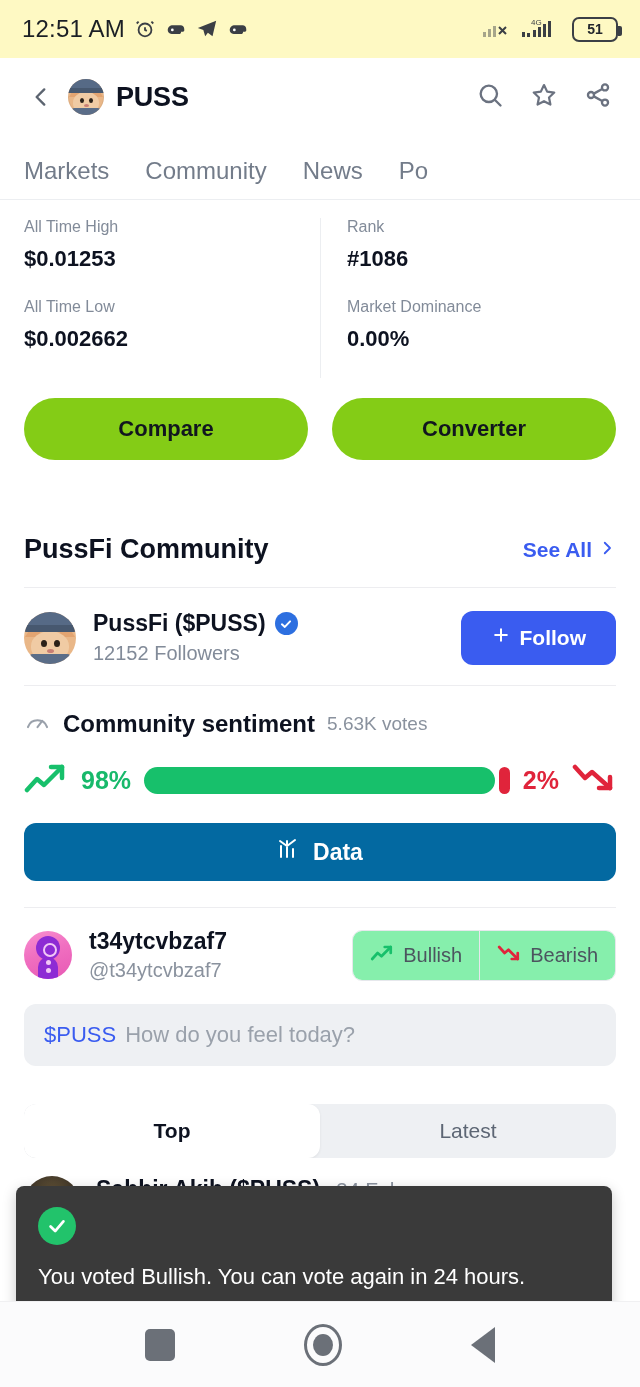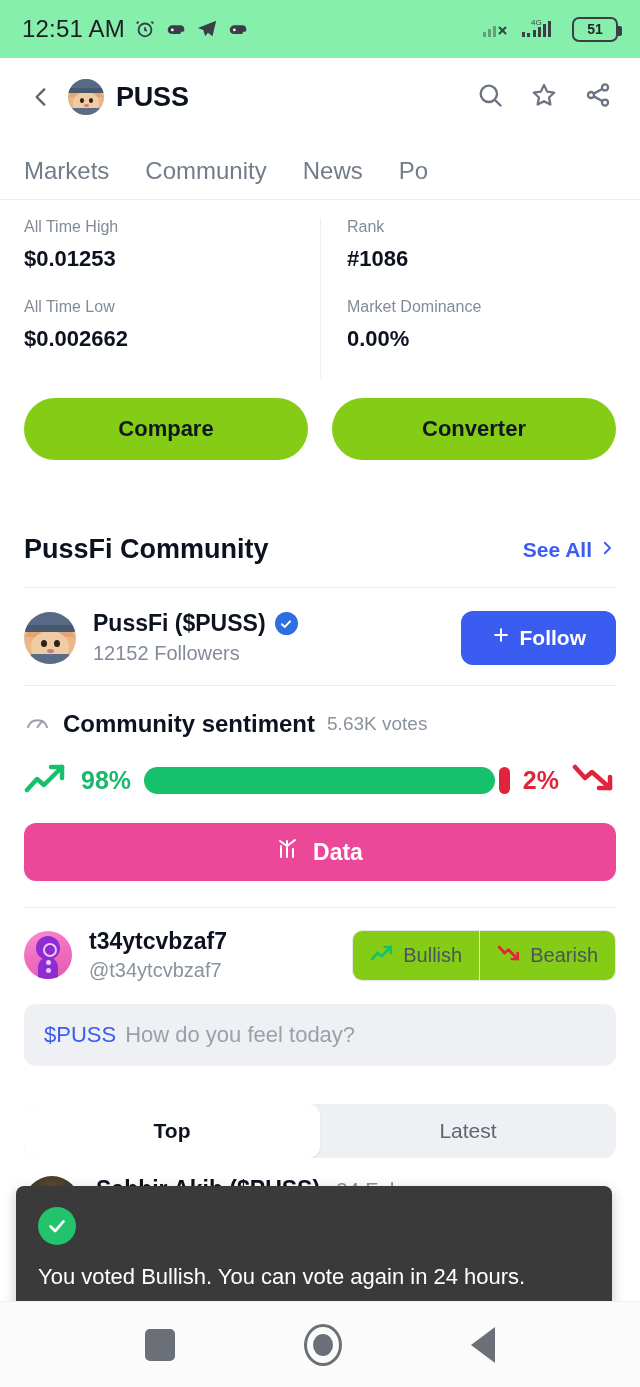--- a/index.html
+++ b/index.html
@@ -10,21 +10,21 @@
     color:#11161f;
     position:relative;
     overflow:hidden;
   }
 
   
   .statusbar {
     height:58px;
     display:flex; align-items:center;
     padding:0 22px;
-    background:#86efac;
+    background:#fef9c3;
   }
   .sb-left { display:flex; align-items:center; gap:9px; }
   .sb-time { font-size:24px; font-weight:400; color:#1b1f25; letter-spacing:0.2px; }
   .sb-icon { display:flex; align-items:center; color:#3b3f45; }
   .sb-right { margin-left:auto; display:flex; align-items:center; gap:9px; }
   .batt {
     width:46px; height:25px; border:2.2px solid #3b3f45; border-radius:7px;
     display:flex; align-items:center; justify-content:center;
     font-size:14px; font-weight:600; color:#23272d;
     position:relative;
@@ -171,21 +171,21 @@
   .sent-title { font-size:24px; font-weight:700; color:#0d1220; }
   .sent-votes { font-size:19px; color:#8a929e; }
   .sent-bar-row { display:flex; align-items:center; gap:13px; padding:22px 0 0 0; }
   .bull-pct { font-size:25px; font-weight:700; color:#18b96b; }
   .bear-pct { font-size:25px; font-weight:700; color:#e0243b; }
   .bar-track { flex:1; display:flex; align-items:center; gap:4px; height:27px; }
   .bar-bull { background:#17c06b; height:27px; border-radius:14px; }
   .bar-bear { background:#e0243b; height:27px; border-radius:14px; }
 
   .data-btn {
-    margin:24px 24px 0 24px; height:58px; border-radius:12px; background:#ec4899;
+    margin:24px 24px 0 24px; height:58px; border-radius:12px; background:#0369a1;
     display:flex; align-items:center; justify-content:center; gap:12px;
     color:#fff; font-size:23px; font-weight:700;
   }
 
   
   .vote-row { display:flex; align-items:center; gap:17px; padding:20px 24px 0 24px; }
   .u-avatar {
     width:48px;height:48px;border-radius:50%;flex-shrink:0;position:relative;overflow:hidden;
     background:linear-gradient(160deg,#f98fd0 0%,#f06fc0 45%,#e758b4 100%);
   }
@@ -205,21 +205,21 @@
     content:"";position:absolute;left:8px;width:5px;height:5px;border-radius:50%;background:#f2c7f6;
   }
   .u-avatar .body::before{top:3px;} .u-avatar .body::after{top:11px;}
   .u-name { font-size:23px; font-weight:700; color:#0d1220; }
   .u-handle { font-size:20px; color:#8a929e; margin-top:4px; }
   .vote-btns {
     margin-left:auto; display:flex; border:1px solid #e6e8ec; border-radius:10px; overflow:hidden;
   }
   .vote-btn {
     display:flex; align-items:center; gap:9px; padding:12px 17px;
-    font-size:20px; color:#4c545f; background:#84cc16;
+    font-size:20px; color:#4c545f; background:#86efac;
   }
   .vote-btn + .vote-btn { border-left:1px solid #e6e8ec; }
 
   
   .post-input {
     margin:22px 24px 0 24px; height:62px; border-radius:12px; background:#eef0f3;
     display:flex; align-items:center; padding:0 20px; gap:9px;
   }
   .cashtag { color:#3a5cf0; font-size:22px; }
   .ph { color:#9aa1ab; font-size:22px; }

